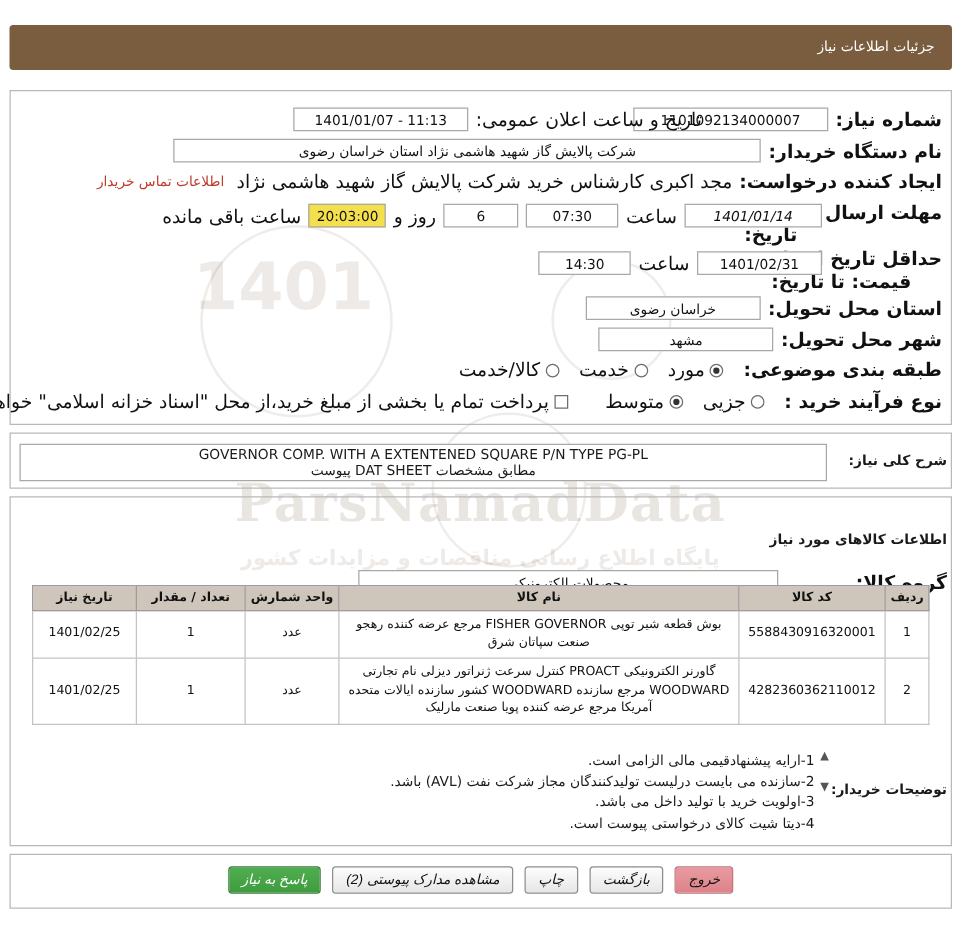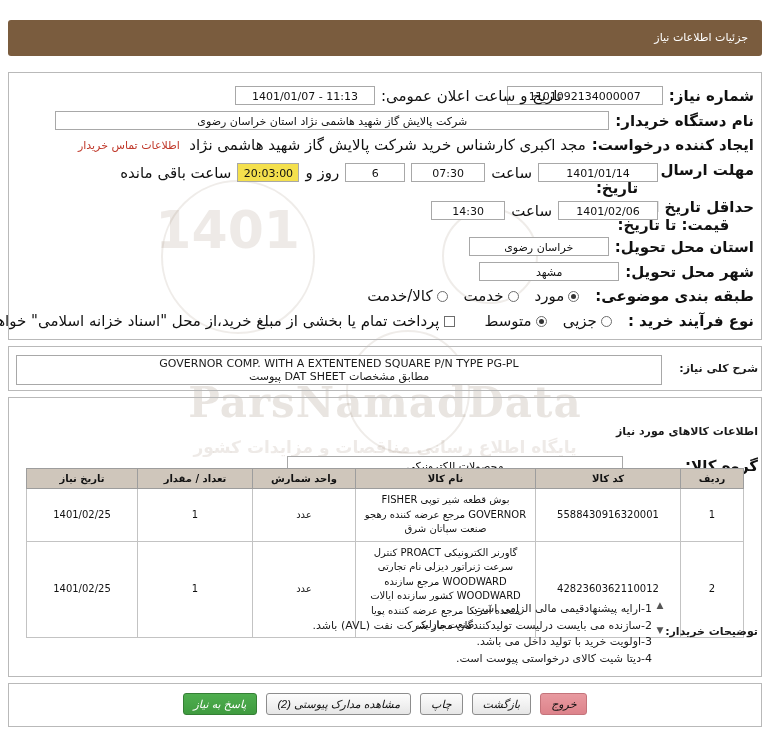--- a/index.html
+++ b/index.html
@@ -210,21 +210,21 @@
     border-collapse: collapse;
     z-index: 3;
     background: #fff;
     font-size: 10px;
   }
   .tbl th {
     background: #cfc6bb;
     border: 1px solid #9d9d9d;
     font-weight: bold;
     font-size: 10px;
-    padding: 4px 16px;
+    padding: 4px 2px;
     color: #111;
   }
   .tbl td {
     border: 1px solid #c3c3c3;
     padding: 4px 4px;
     vertical-align: middle;
     text-align: center;
     color: #111;
     line-height: 1.45;
   }
@@ -325,53 +325,53 @@
     <div class="lbl lbl-b">شماره نیاز:</div>
     <div class="fld ltr" style="width:156px;">1101092134000007</div>
   </div>
   <div class="row" style="top:86px; right:208px;">
     <div class="lbl">تاریخ و ساعت اعلان عمومی:</div>
     <div class="fld ltr" style="width:140px;">1401/01/07 - 11:13</div>
   </div>
 
   <div class="row" style="top:111px; right:16px;">
     <div class="lbl lbl-b">نام دستگاه خریدار:</div>
-    <div class="fld" style="width:554px; text-align:center;">شرکت پالایش گاز شهید هاشمی نژاد   استان خراسان رضوی</div>
+    <div class="fld" style="width:470px; text-align:center;">شرکت پالایش گاز شهید هاشمی نژاد   استان خراسان رضوی</div>
   </div>
 
   <div class="row" style="top:136px; right:16px;">
     <div class="lbl lbl-b">ایجاد کننده درخواست:</div>
     <div class="lbl" style="max-width:400px; overflow:hidden;">مجد اکبری کارشناس خرید شرکت پالایش گاز شهید هاشمی نژاد   استان خراس</div>
     <div class="link">اطلاعات تماس خریدار</div>
   </div>
 
   <div class="row" style="top:161px; right:16px; align-items:flex-start;">
     <div style="text-align:right;">
       <div class="lbl lbl-b">مهلت ارسال پاسخ: تا</div>
       <div class="lbl lbl-b">تاریخ:</div>
     </div>
   </div>
   <div class="row" style="top:163px; right:112px;">
-    <div class="fld ltr" style="width:120px;">1401/01/14</div>
+    <div class="fld ltr" style="width:110px;font-style:italic;">1401/01/14</div>
     <div class="lbl">ساعت</div>
     <div class="fld ltr" style="width:74px;">07:30</div>
     <div class="fld ltr" style="width:60px;">6</div>
     <div class="lbl">روز و</div>
     <div class="fld fld-yellow ltr" style="width:62px;">20:03:00</div>
     <div class="lbl">ساعت باقی مانده</div>
   </div>
 
   <div class="row" style="top:198px; right:16px;">
     <div style="text-align:right;">
       <div class="lbl lbl-b">حداقل تاریخ اعتبار</div>
       <div class="lbl lbl-b">قیمت: تا تاریخ:</div>
     </div>
   </div>
   <div class="row" style="top:201px; right:112px;">
-    <div class="fld ltr" style="width:100px;">1401/02/06</div>
+    <div class="fld ltr" style="width:100px;">1401/02/31</div>
     <div class="lbl">ساعت</div>
     <div class="fld ltr" style="width:74px;">14:30</div>
   </div>
 
   <div class="row" style="top:237px; right:16px;">
     <div class="lbl lbl-b">استان محل تحویل:</div>
     <div class="fld" style="width:140px;">خراسان رضوی</div>
   </div>
 
   <div class="row" style="top:262px; right:16px;">

